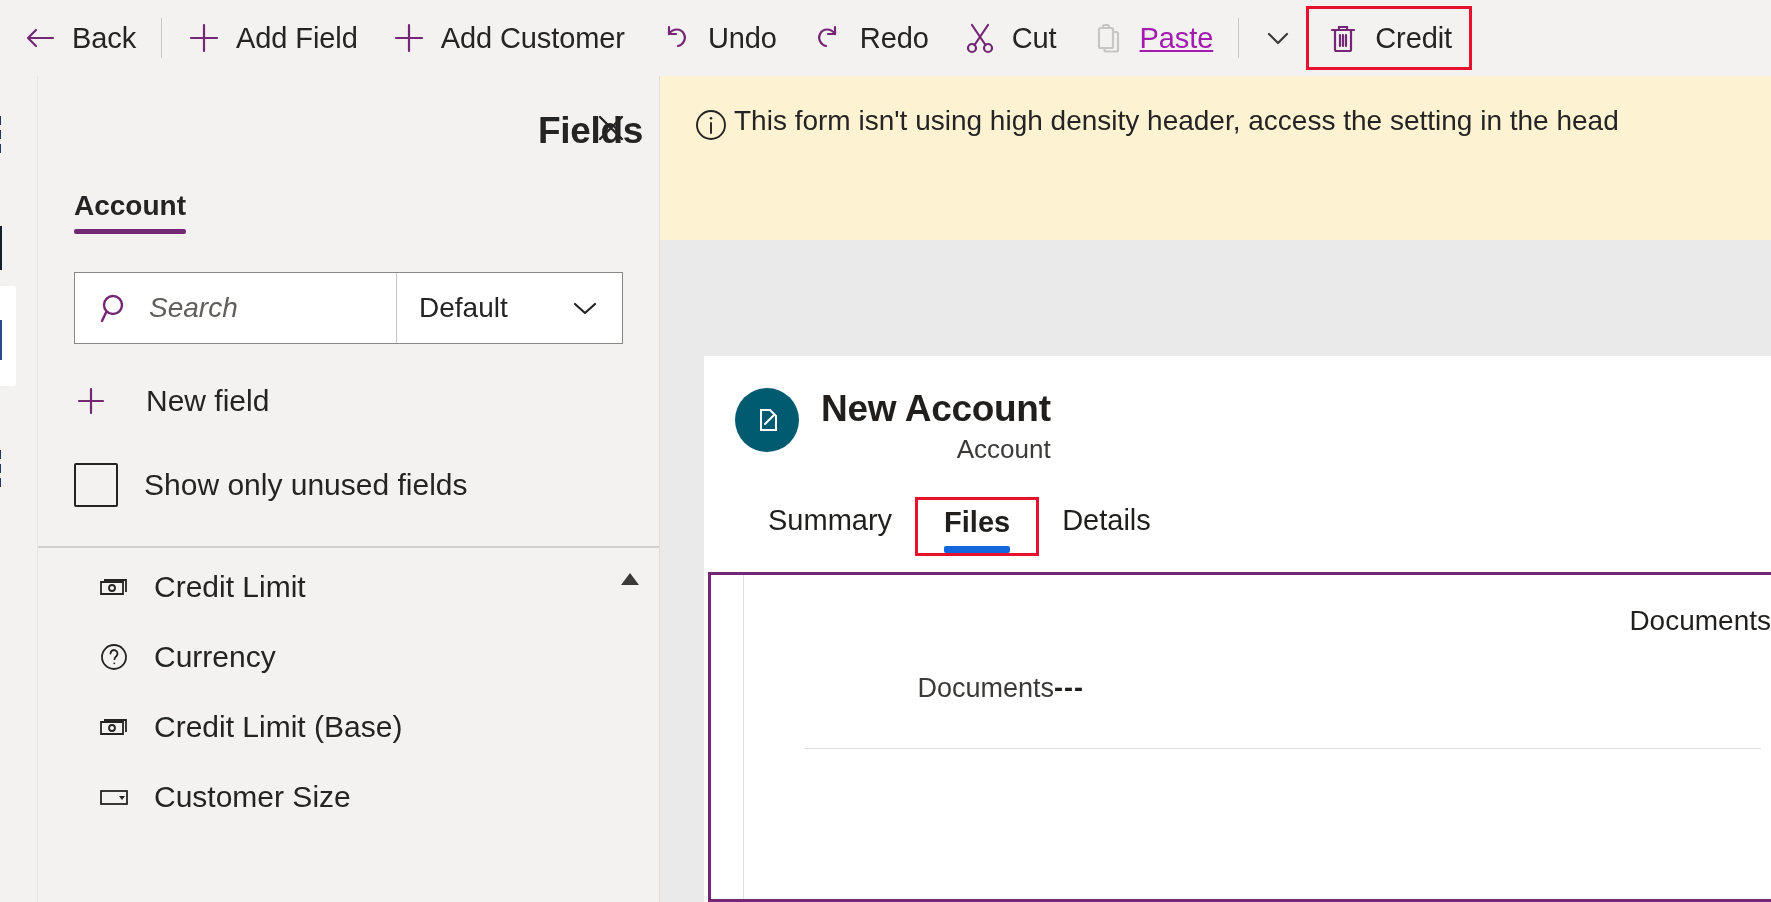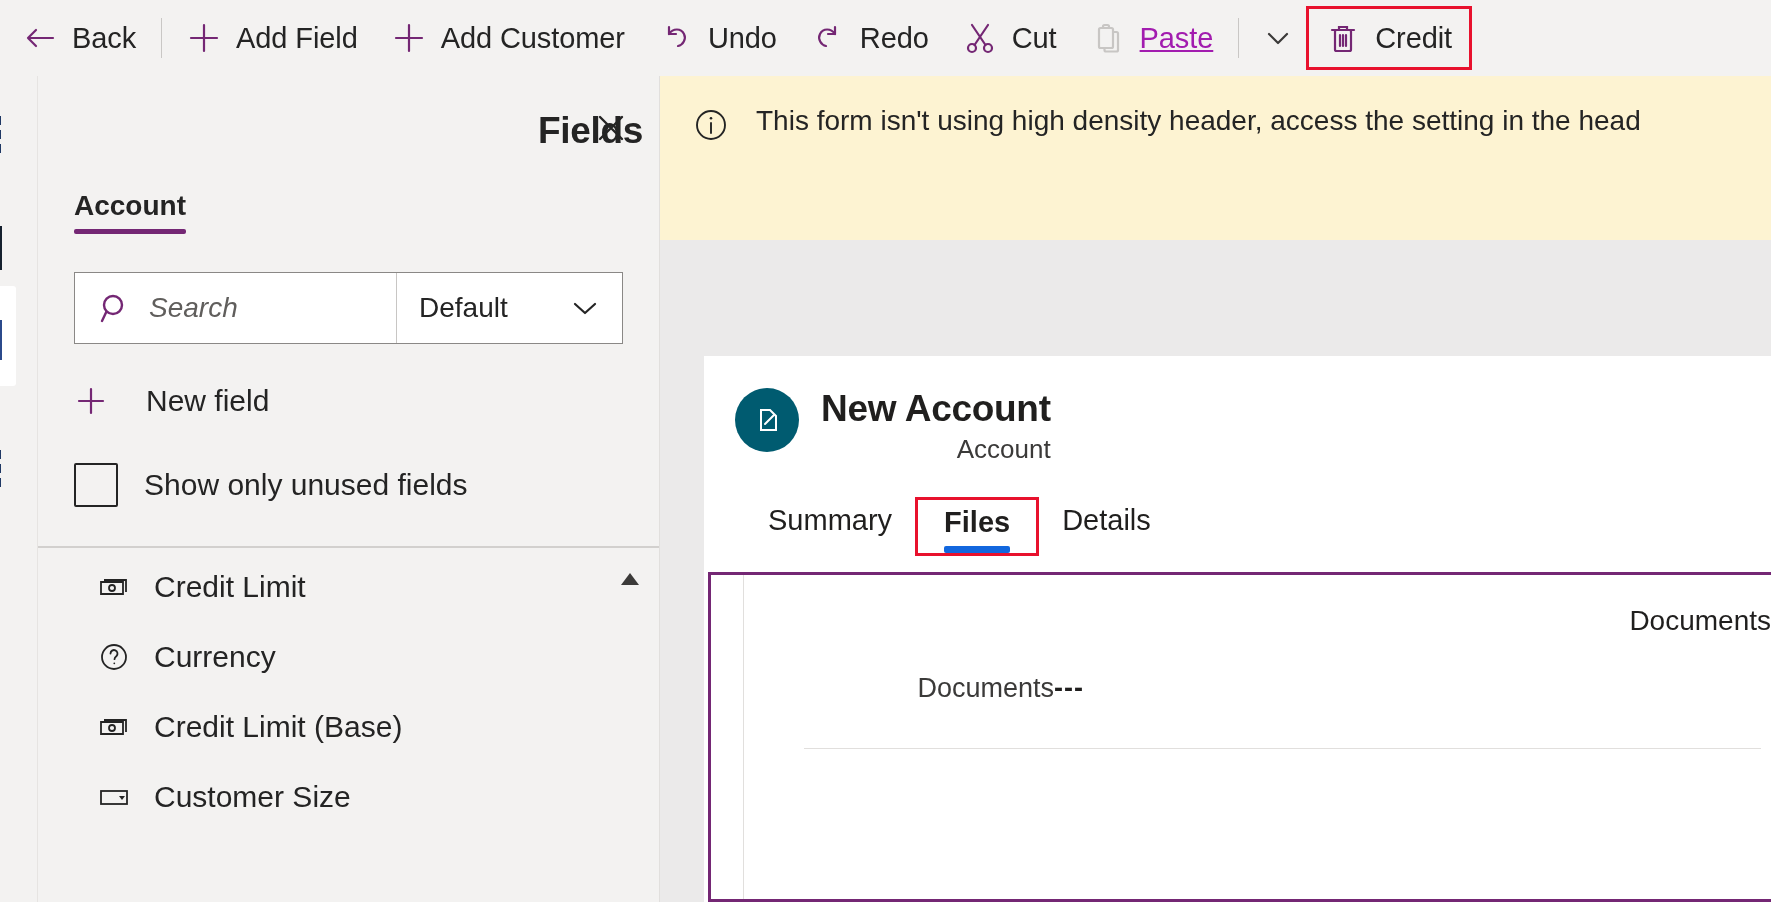--- a/index.html
+++ b/index.html
@@ -214,21 +214,21 @@
     width: 1111px; height: 826px;
     background: #f3f2f1;
     overflow: hidden;
   }
   .notif {
     position: absolute; left: 0; top: 0;
     width: 1111px; height: 164px;
     background: #fdf3d2;
     display: flex; align-items: flex-start;
     padding: 28px 30px 0 32px;
-    gap: 26px;
+    gap: 4px;
   }
   .notif .ni { color: #242424; flex: 0 0 auto; margin-top: 2px; }
   .notif .ntx {
     font-size: 28px; color: #242424;
     white-space: nowrap; overflow: hidden;
     line-height: 1.2;
   }
   .form-surface {
     position: absolute; left: 0; top: 164px;
     width: 1111px; height: 662px;

